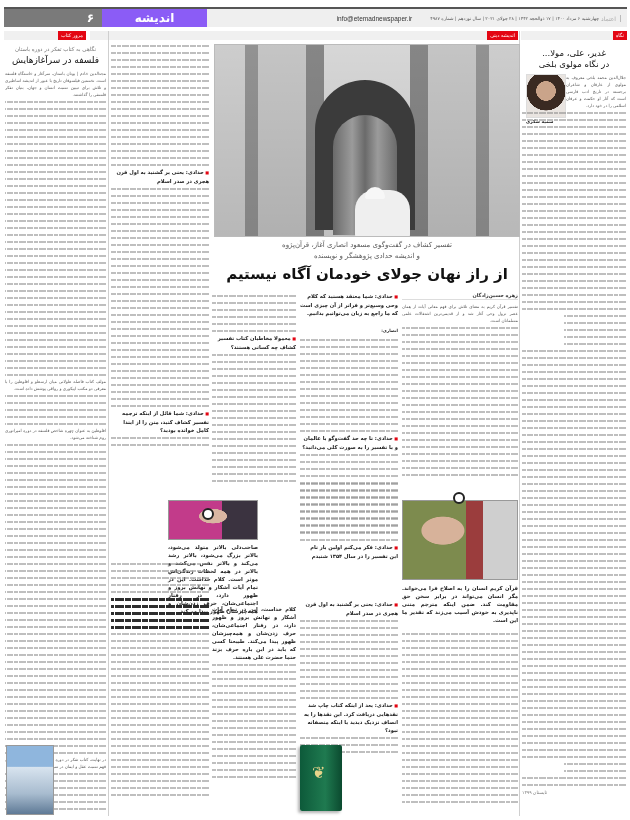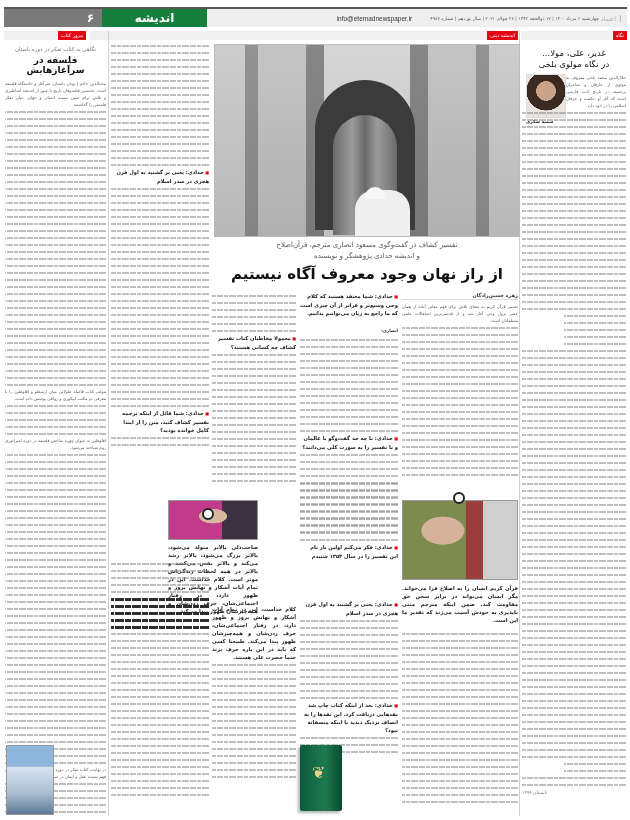--- a/index.html
+++ b/index.html
@@ -2,21 +2,21 @@
 <html lang="fa" dir="rtl"><head>
 <meta charset="utf-8">
 <style>
   * { box-sizing: border-box; margin: 0; padding: 0; }
   html, body { width: 630px; height: 820px; background: #ffffff; overflow: hidden; }
   body { font-family: "DejaVu Sans", sans-serif; color: #222; position: relative; }
 
   
   .masthead { position: absolute; top: 7px; left: 4px; width: 623px; height: 20px; border-top: 2px solid #555; display: flex; flex-direction: row-reverse; }
   .mh-page { width: 98px; background: #7a7a7a; color: #fff; font-size: 12px; font-weight: bold; display: flex; align-items: center; padding-right: 8px; }
-  .mh-section { width: 105px; background: #15803d; color: #fff; font-size: 12px; font-weight: bold; display: flex; align-items: center; justify-content: center; }
+  .mh-section { width: 105px; background: #8b5cf6; color: #fff; font-size: 12px; font-weight: bold; display: flex; align-items: center; justify-content: center; }
   .mh-info { flex: 1; background: #efefef; display: flex; flex-direction: row-reverse; align-items: center; font-size: 5px; color: #444; padding: 0 6px; }
   .mh-email { font-family: "Liberation Sans", sans-serif; font-size: 6.5px; color: #333; margin-left: auto; margin-right: 10px; }
   .mh-date { font-size: 4.5px; color: #555; margin-left: 8px; }
   .mh-logo { font-size: 6px; color: #aaa; border-right: 1px solid #bbb; padding-right: 4px; margin-left: 2px; }
 
   
   .labelbar { position: absolute; top: 31px; height: 9px; background: #f0f0f0; }
   .label { position: absolute; top: 0; right: 0; height: 9px; background: #e30613; color: #fff; font-size: 5px; padding: 0 3px; line-height: 9px; }
 
   .col { position: absolute; top: 42px; overflow: hidden; }
@@ -27,21 +27,21 @@
   .qbold::before { content: "■ "; color: #e30613; font-size: 4px; }
   .bold { font-weight: bold; color: #222; }
 
   .filler { display: block; height: 7px; margin-bottom: 0; position: relative; }
   .filler::after { content: ""; position: absolute; top: 2.5px; right: 0; left: 0; height: 2.2px; background: repeating-linear-gradient(270deg, #8a8a8a 0 7px, transparent 7px 8px, #8a8a8a 8px 12px, transparent 12px 13px, #8a8a8a 13px 19px, transparent 19px 20px); opacity: .55; }
   .filler.short::after { left: 40%; }
   .filler.dark::after { opacity: .95; height: 3px; background: repeating-linear-gradient(270deg, #222 0 9px, transparent 9px 10px, #222 10px 16px, transparent 16px 17px); }
 
   
   .left-kicker { font-size: 5.5px; color: #777; text-align: center; margin: 4px 0 3px; }
-  .left-title { font-size: 9px; font-weight: bold; color: #111; text-align: center; margin-bottom: 5px; }
+  .left-title { font-size: 9px; font-weight: normal; color: #111; text-align: center; margin-bottom: 5px; }
 
   
   .right-title { font-size: 8.5px; font-weight: normal; color: #111; text-align: center; line-height: 11px; margin: 6px 0 4px; }
   .author-box { float: left; width: 40px; margin: 0 0 2px 4px; }
   .author-photo { width: 40px; height: 44px; background: radial-gradient(circle at 50% 38%, #caa48a 0 30%, #3a2a22 31% 60%, #e9e4e0 61%); border: 1px solid #ddd; }
   .author-name { font-size: 4.5px; font-weight: bold; text-align: left; color: #222; margin-top: 1px; }
   .right-foot { font-size: 4.5px; color: #777; text-align: left; margin-top: 2px; }
 
   
   .photo-main { position: absolute; top: 44px; left: 214px; width: 306px; height: 193px; background:
@@ -209,24 +209,24 @@
 </div>
 
 <div class="photo-main">
   <div class="arch"></div>
   <div class="arch-inner"></div>
   <div class="figure-man"></div>
   <div class="figure-cap"></div>
 </div>
 
 <div class="center-kicker">
-  <div>تفسیر کشاف در گفت‌وگوی مسعود انصاری مترجم، قرآن‌اصلاح</div>
+  <div>تفسیر کشاف در گفت‌وگوی مسعود انصاری آغاز، قرآن‌پژوه</div>
   <div>و اندیشه حدادی پژوهشگر و نویسنده</div>
 </div>
-<div class="center-headline">از راز نهان وجود معروف آگاه نیستیم</div>
+<div class="center-headline">از راز نهان جولای خودمان آگاه نیستیم</div>
 
 <div class="col" style="top:292px;left:402px;width:116px;height:190px;">
   <div class="byline">زهره حسین‌زادگان</div>
   <p class="text">تفسیر قرآن کریم به معنای تلاش برای فهم معانی آیات از همان عصر نزول وحی آغاز شد و از قدیمی‌ترین اشتغالات علمی مسلمانان است.</p>
   <span class="filler"></span>
     <span class="filler"></span>
     <span class="filler"></span>
     <span class="filler"></span>
     <span class="filler"></span>
   <span class="filler"></span>

